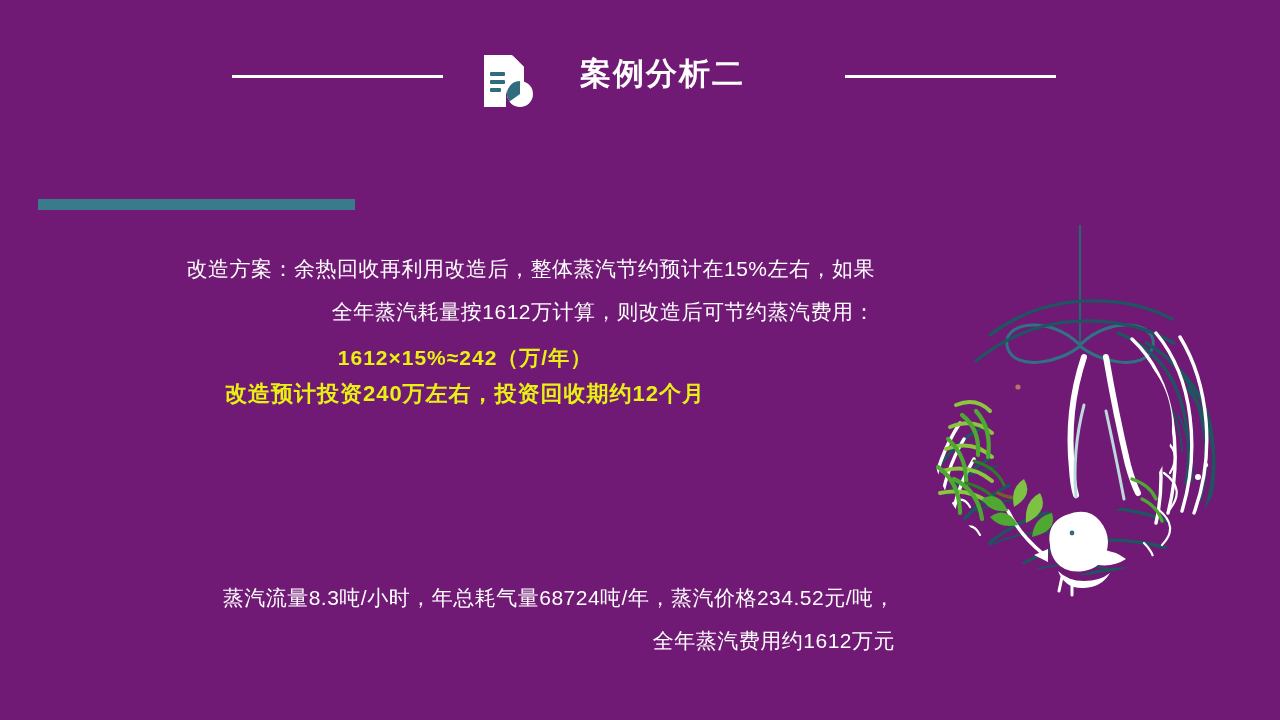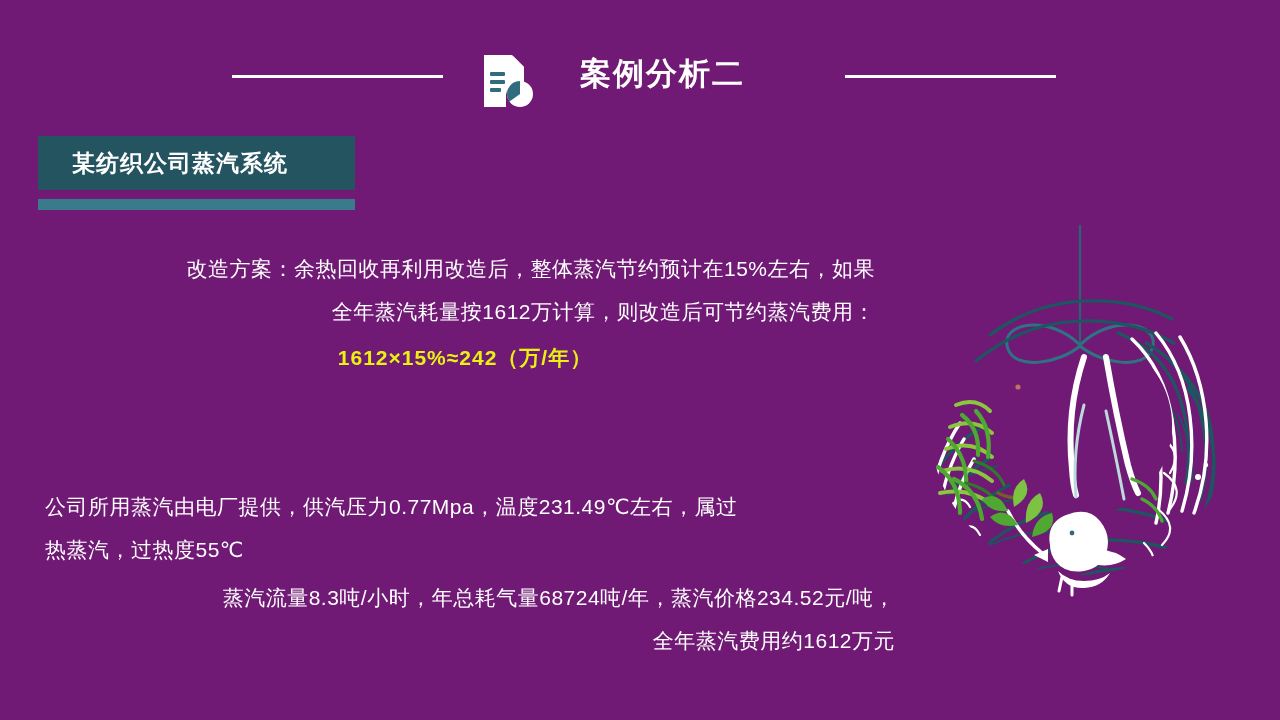--- a/index.html
+++ b/index.html
@@ -155,34 +155,30 @@
       <rect x="12" y="20" width="15" height="4" rx="1" fill="#2f6c7e"></rect>
       <rect x="12" y="28" width="15" height="4" rx="1" fill="#2f6c7e"></rect>
       <rect x="12" y="36" width="11" height="4" rx="1" fill="#2f6c7e"></rect>
       <circle cx="42" cy="42" r="13" fill="#ffffff"></circle>
       <path d="M42 42 L42 29 A13 13 0 0 0 31.5 49.5 Z" fill="#2f6c7e"></path>
     </svg>
   </div>
 
   <div class="slide-title">案例分析二</div>
 
-  <div class="section-box">
-    <div class="section-box-label">某纺织公司蒸汽系统</div>
-  </div>
   <div class="section-underbar"></div>
 
   <div class="para para-intro">改造方案：余热回收再利用改造后，整体蒸汽节约预计在15%左右，如果
 全年蒸汽耗量按1612万计算，则改造后可节约蒸汽费用：</div>
 
   <div class="highlight-block">
     <div class="highlight-line-1">1612×15%≈242（万/年）</div>
+    <div class="highlight-line-2">改造预计投资240万左右，投资回收期约12个月</div>
   </div>
 
-  <div class="para para-detail">公司所用蒸汽由电厂提供，供汽压力0.77Mpa，温度231.49℃左右，属过
-热蒸汽，过热度55℃</div>
 
   <div class="para para-metrics">蒸汽流量8.3吨/小时，年总耗气量68724吨/年，蒸汽价格234.52元/吨，
 全年蒸汽费用约1612万元</div>
 
   <div class="wreath">
     <svg viewBox="0 0 400 430" xmlns="http://www.w3.org/2000/svg">
       <defs>
         <clipPath id="ringClipDark">
           <path d="M200 60 a150 150 0 1 1 -0.1 0 Z M200 118 a92 92 0 1 0 0.1 0 Z"></path>
         </clipPath>

